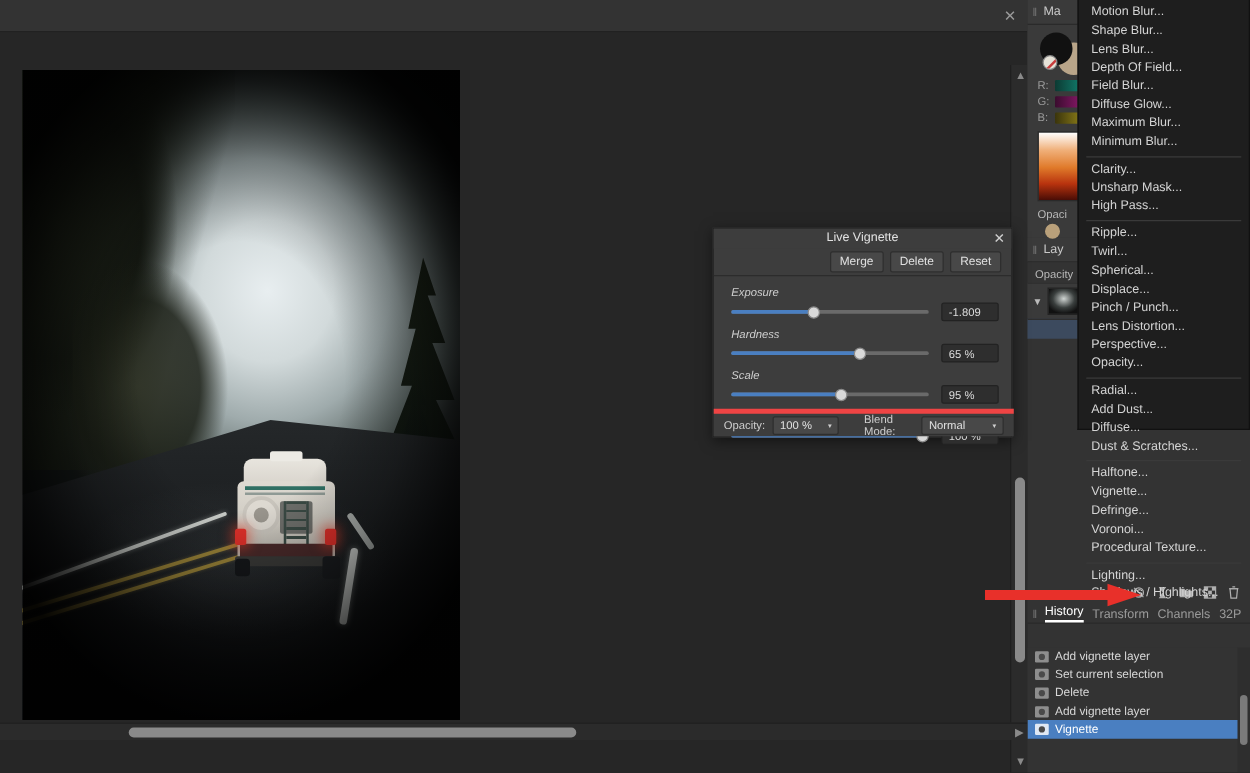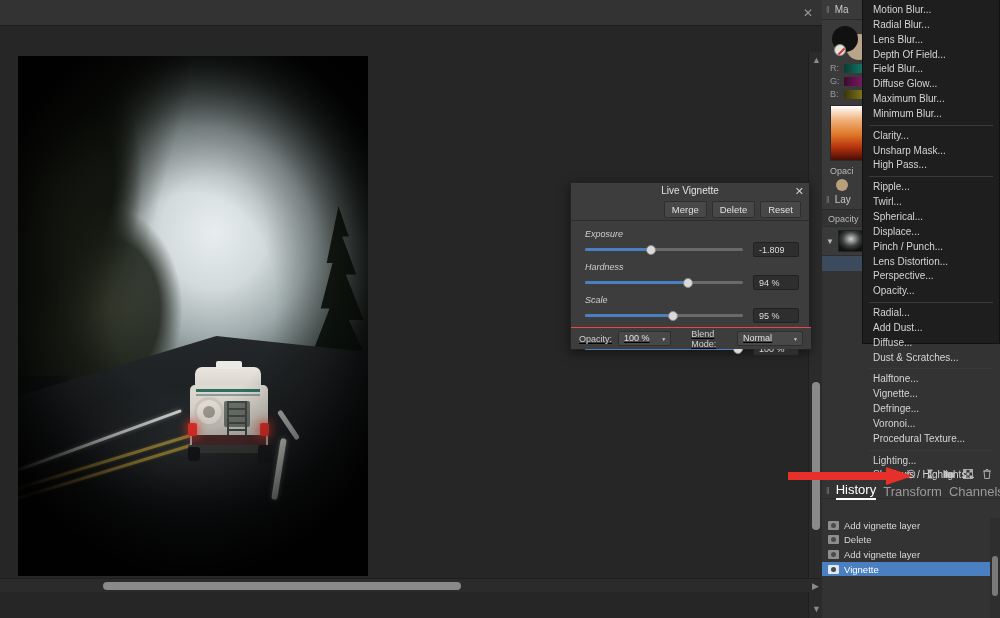--- a/index.html
+++ b/index.html
@@ -264,21 +264,21 @@
     position: absolute; right: 0; top: 464px; width: 178px; height: 20px;
     background: #333333; display: flex; align-items: center;
     justify-content: flex-end; gap: 7px; padding-right: 7px;
   }
   .ticon { width: 12px; height: 12px; color: #b0b0b0; cursor: pointer; }
   .hist-tabs {
     position: absolute; right: 0; top: 484px; width: 178px; height: 15px;
     background: #333333; display: flex; align-items: center; gap: 7px;
     padding-left: 4px; border-bottom: 1px solid #2a2a2a;
   }
-  .htab { color: #9a9a9a; font-size: 13px; cursor: pointer; }
+  .htab { color: #9a9a9a; font-size: 10px; cursor: pointer; }
   .htab.active { color: #ffffff; border-bottom: 2px solid #ffffff; padding-bottom: 1px; }
   .hist-pos {
     position: absolute; right: 0; top: 502px; width: 178px; height: 16px;
     display: flex; align-items: center; gap: 5px; padding: 0 6px;
     background: #333333;
   }
   .hist-pos-lab { color: #c2c2c2; font-size: 9px; }
   .pos-track { flex: 1; height: 3px; background: #4a7fc1; border-radius: 2px; position: relative; }
   .pos-knob {
     position: absolute; right: -2px; top: -3px; width: 9px; height: 9px;
@@ -345,22 +345,22 @@
     position: absolute; top: -3.5px; width: 10px; height: 10px; border-radius: 50%;
     background: #d9d9d9; border: 1px solid #8a8a8a; cursor: pointer;
   }
   .sl-val {
     margin-left: 10px; width: 46px; height: 15px; background: #2e2e2e;
     border: 1px solid #222; color: #dcdcdc; font-size: 9px;
     line-height: 14px; padding-left: 5px; border-radius: 2px;
   }
   .dlg-foot {
     position: absolute; left: 0; bottom: 0; width: 240px; height: 22px;
-    background: #3d3d3d; border-top: 1px solid #ef4444;
-    display: flex; align-items: center; padding: 0 8px; gap: 6px; text-decoration: underline;
+    background: #3d3d3d; border-top: 4px solid #ef4444;
+    display: flex; align-items: center; padding: 0 8px; gap: 6px;
   }
   .ft-lab { color: #cfcfcf; font-size: 9px; }
   .combo {
     background: #484848; border: 1px solid #2e2e2e; color: #e0e0e0;
     font-size: 9px; height: 15px; line-height: 13px; padding: 0 14px 0 5px;
     position: relative; border-radius: 2px; cursor: pointer;
   }
   .combo::after {
     content: "\25BC"; position: absolute; right: 4px; top: 1px;
     font-size: 5px; color: #cfcfcf;
@@ -501,40 +501,44 @@
     </div>
 
 
     <div class="hist-list">
       <div class="hist-item">
         <span class="cam-icon"></span>
         <span>Add vignette layer</span>
       </div>
       <div class="hist-item">
         <span class="cam-icon"></span>
+        <span>Set current selection</span>
+      </div>
+      <div class="hist-item">
+        <span class="cam-icon"></span>
         <span>Delete</span>
       </div>
       <div class="hist-item">
         <span class="cam-icon"></span>
         <span>Add vignette layer</span>
       </div>
       <div class="hist-item sel">
         <span class="cam-icon"></span>
         <span>Vignette</span>
       </div>
     </div>
 
     <div class="hist-scroll">
       <div class="hist-scroll-thumb"></div>
     </div>
   </div>
 
   <div class="menu">
     <div class="menu-item">Motion Blur...</div>
-    <div class="menu-item">Radial Blur...</div>
+    <div class="menu-item">Shape Blur...</div>
     <div class="menu-item">Lens Blur...</div>
     <div class="menu-item">Depth Of Field...</div>
     <div class="menu-item">Field Blur...</div>
     <div class="menu-item">Diffuse Glow...</div>
     <div class="menu-item">Maximum Blur...</div>
     <div class="menu-item">Minimum Blur...</div>
     <div class="menu-sep"></div>
     <div class="menu-item">Clarity...</div>
     <div class="menu-item">Unsharp Mask...</div>
     <div class="menu-item">High Pass...</div>
@@ -587,21 +591,21 @@
         </div>
         <div class="sl-val">-1.809</div>
       </div>
 
       <div class="sl-label">Hardness</div>
       <div class="sl-row">
         <div class="sl-track">
           <div class="sl-fill" style="width:65%"></div>
           <div class="sl-knob" style="left:calc(65% - 5px)"></div>
         </div>
-        <div class="sl-val">94 %</div>
+        <div class="sl-val">65 %</div>
       </div>
 
       <div class="sl-label">Scale</div>
       <div class="sl-row">
         <div class="sl-track">
           <div class="sl-fill" style="width:56%"></div>
           <div class="sl-knob" style="left:calc(56% - 5px)"></div>
         </div>
         <div class="sl-val">95 %</div>
       </div>

